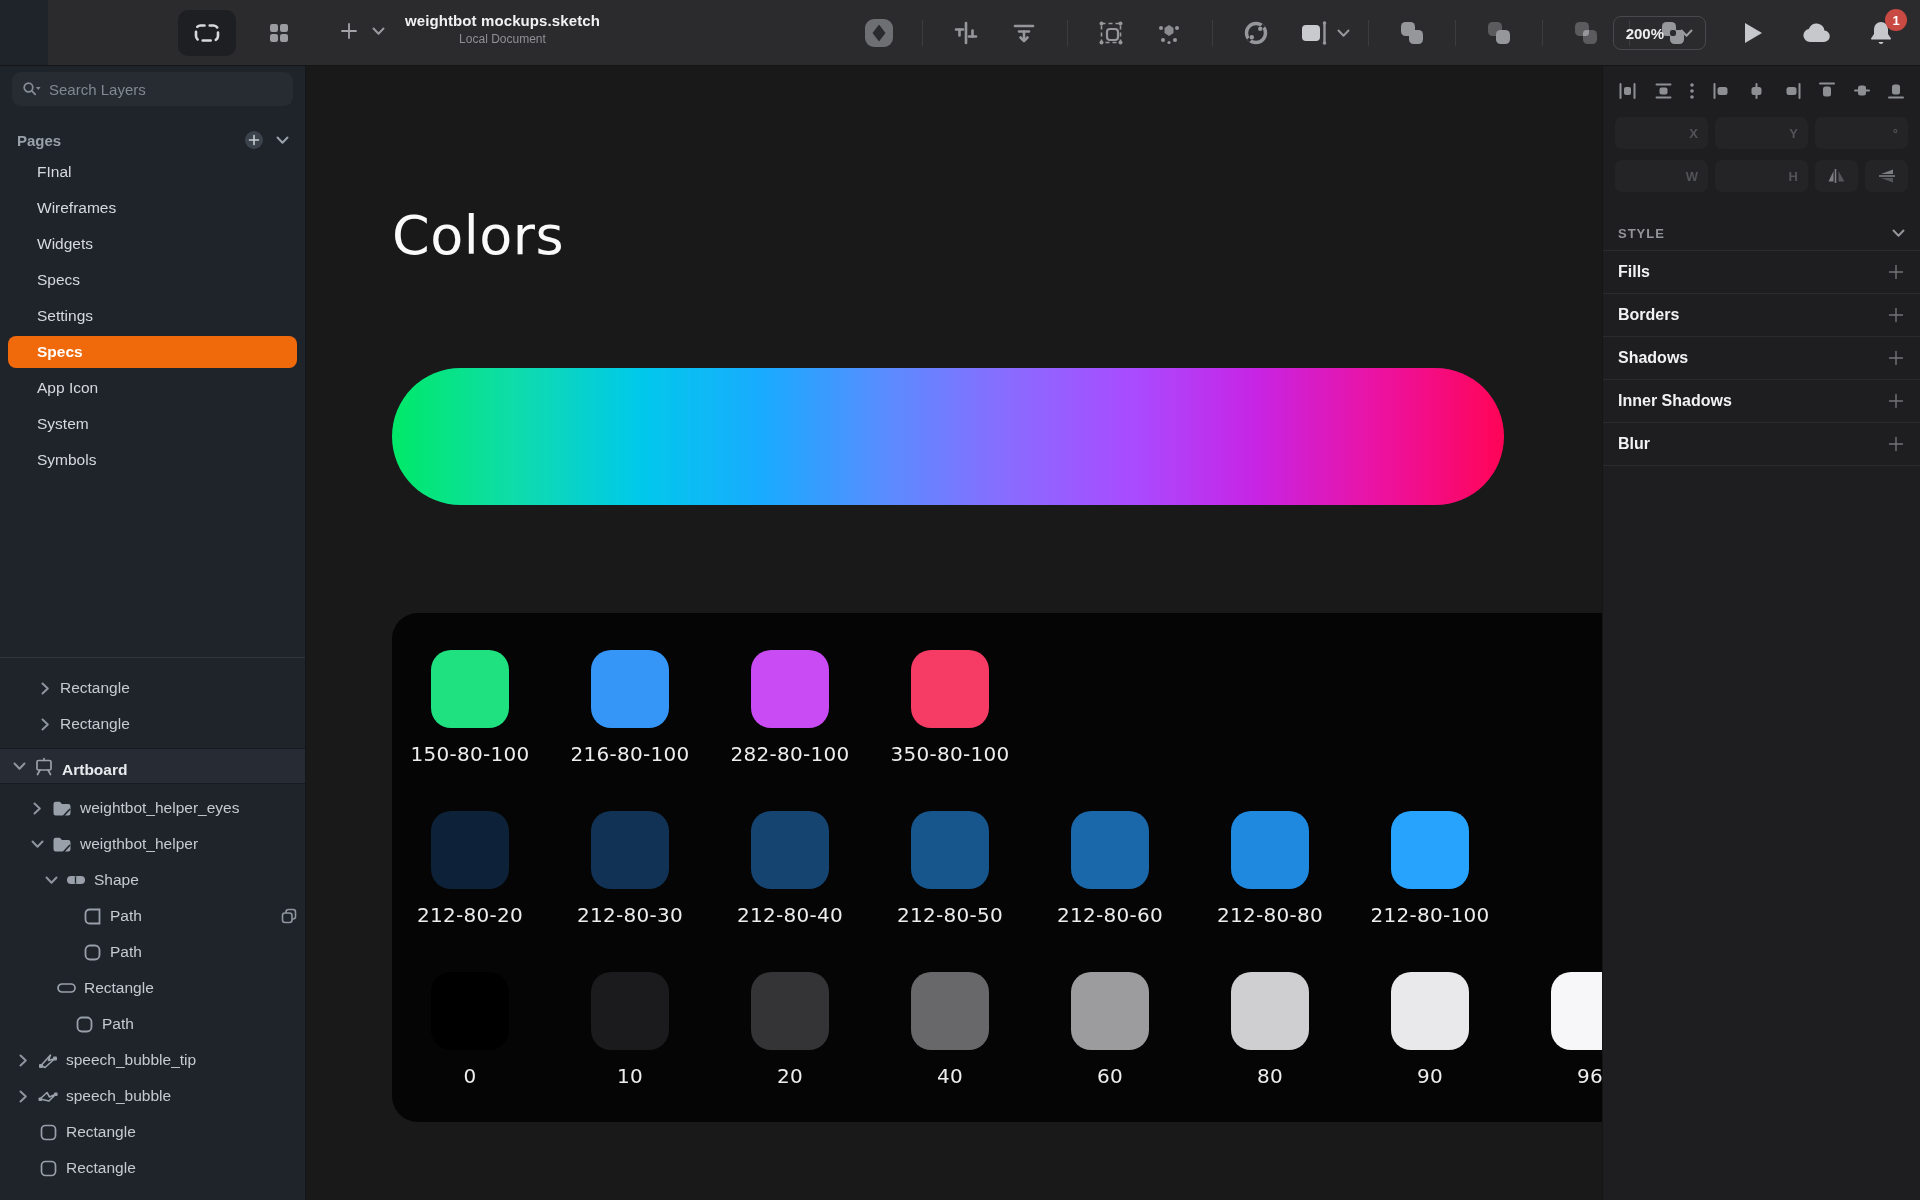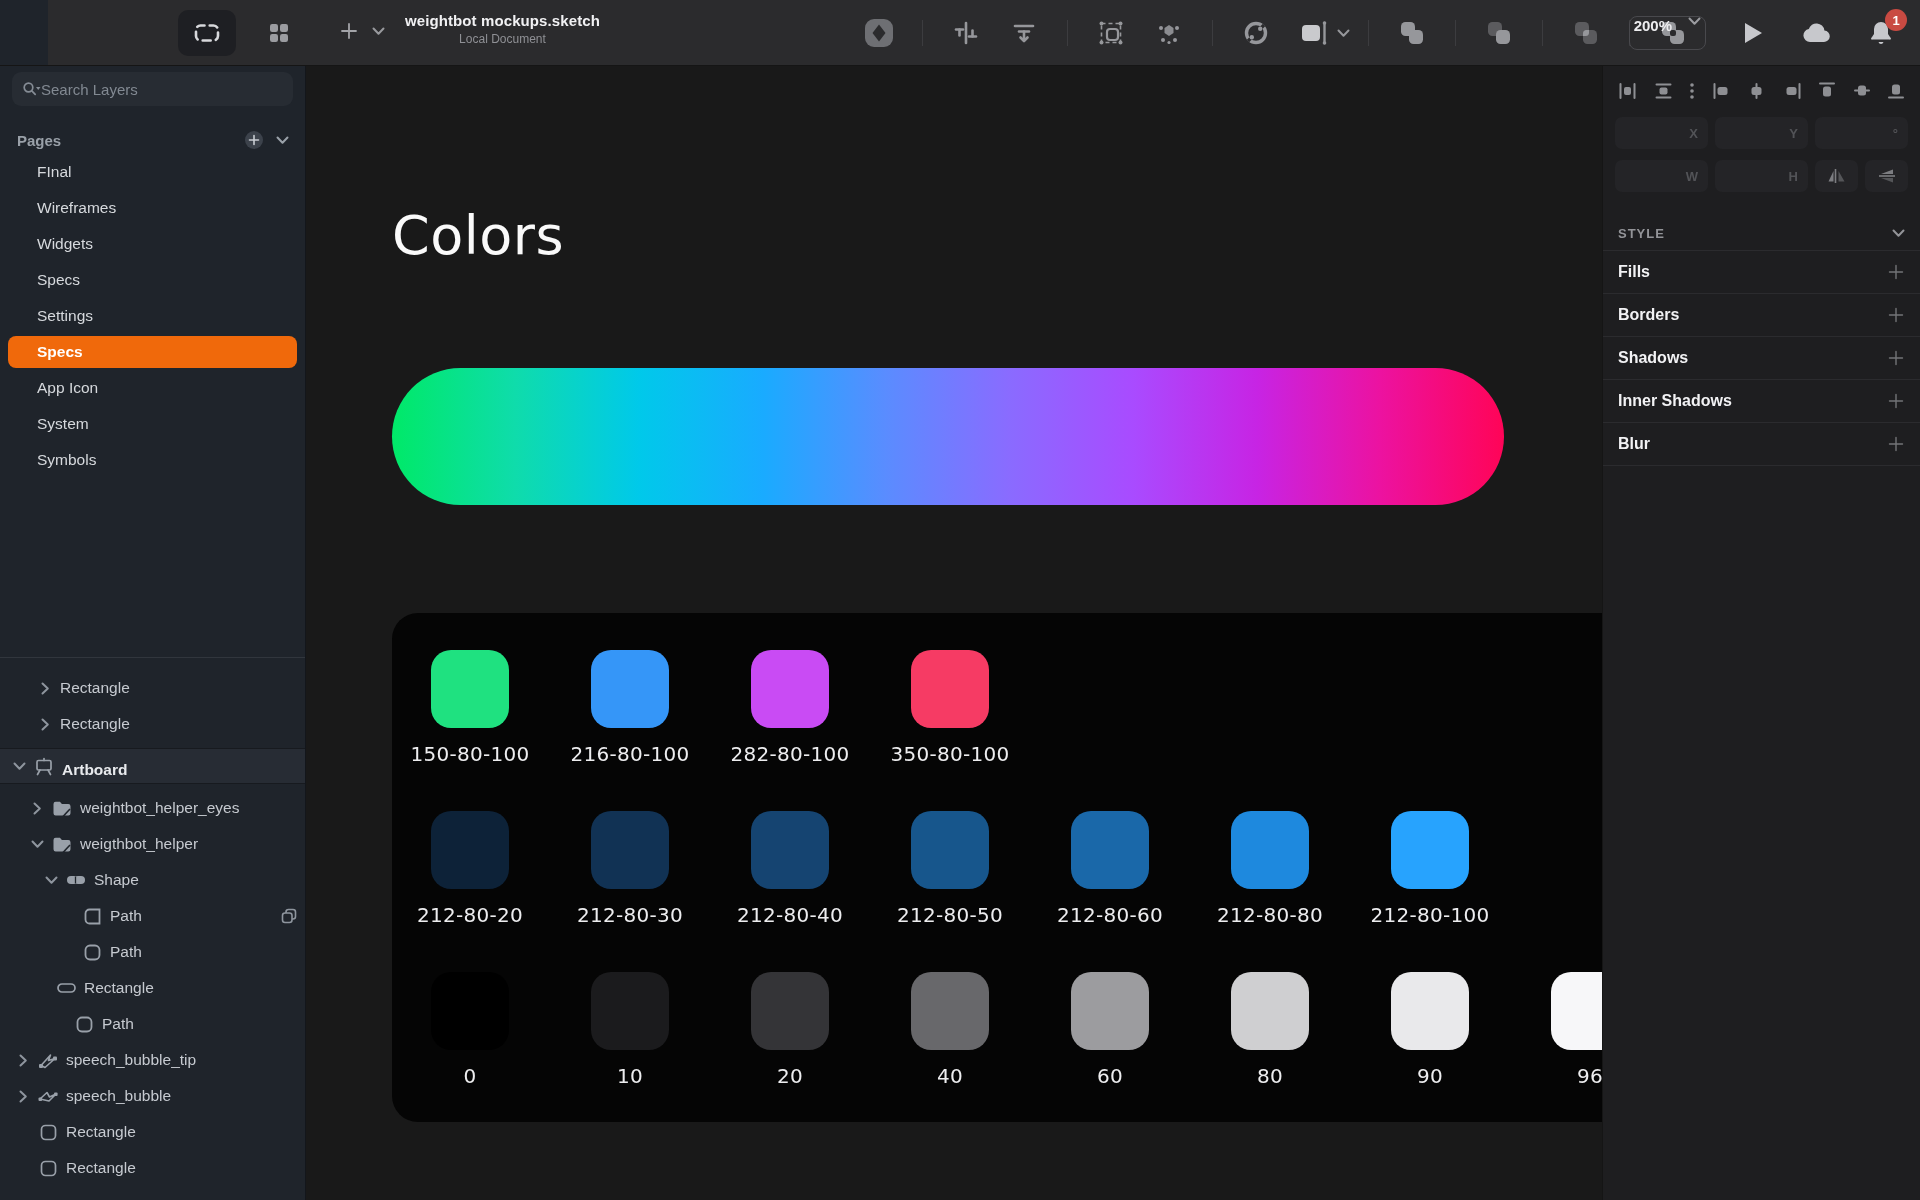--- a/index.html
+++ b/index.html
@@ -21,34 +21,34 @@
   .doc-title { position:absolute; left:405px; top:12px; }
   .doc-name { font-size:15px; font-weight:700; color:#F1F1F3; letter-spacing:.1px; }
   .doc-sub { font-size:12px; color:#8F9095; margin-top:3px;text-align:center; }
   .tb-center { position:absolute; left:850px; top:0; height:66px; display:flex; align-items:center; }
   .tb-item { display:flex; align-items:center; }
   .tb-sep { width:1px; height:26px; background:#3C3C3F; margin:0 14px; display:inline-block; }
   .tb-btn { width:44px; height:44px; display:flex; align-items:center; justify-content:center;
     color:#96979B; margin:0 7px; }
   .tb-chev-sm { color:#96979B; margin-left:-6px; margin-right:4px; }
   .tb-right { position:absolute; right:22px; top:0; height:66px; display:flex; align-items:center; gap:30px; }
-  .zoom-select { height:34px; border:1.5px solid #49494D; border-radius:8px; padding:0 4px;
-    display:flex; align-items:flex-start; gap:16px; color:#EDEDEF; font-size:15px; font-weight:600; }
+  .zoom-select { height:34px; border:1.5px solid #49494D; border-radius:8px; padding:0 12px;
+    display:flex; align-items:center; gap:16px; color:#EDEDEF; font-size:15px; font-weight:600; }
   .zoom-select .zoom-chev { color:#9B9CA0; }
   .tb-light { color:#C7C8CC; width:34px; height:34px; display:flex; align-items:center; justify-content:center; }
   .bell-wrap { position:relative; }
   .badge { position:absolute; top:-7px; right:-9px; min-width:22px; height:22px; border-radius:11px;
     background:#C94A42; color:#FFFFFF; font-size:13px; font-weight:700; display:flex;
     align-items:center; justify-content:center; padding:0 5px; }
 
   
   .sidebar { position:absolute; top:66px; left:0; width:306px; bottom:0; background:#1F242B;
     border-right:1px solid #13161B; color:#C8CCD1; overflow:hidden; }
   .search { margin:6px 12px 0; height:34px; background:#272C33; border-radius:9px;
-    display:flex; align-items:center; padding:0 10px; color:#858C95; }
+    display:flex; align-items:center; padding:0 10px; gap:8px; color:#858C95; }
   .search .ph { font-size:15px; color:#828992; }
   .pages-head { margin-top:22px; height:24px; padding:0 16px 0 17px; display:flex;
     align-items:center; justify-content:space-between; }
   .pages-head .ph-label { font-size:15px; font-weight:600; color:#99A0A8; }
   .ph-actions { display:flex; align-items:center; gap:12px; color:#9AA1A9; }
   .pages { margin-top:2px; }
   .page-item { height:36px; display:flex; align-items:center; padding-left:37px;
     font-size:15.5px; font-weight:500; color:#D6D9DD; }
   .page-item.selected { margin:2px 8px; height:32px; padding-left:29px; border-radius:8px;
     background:#F0690B; color:#FFFFFF; font-weight:700; }

